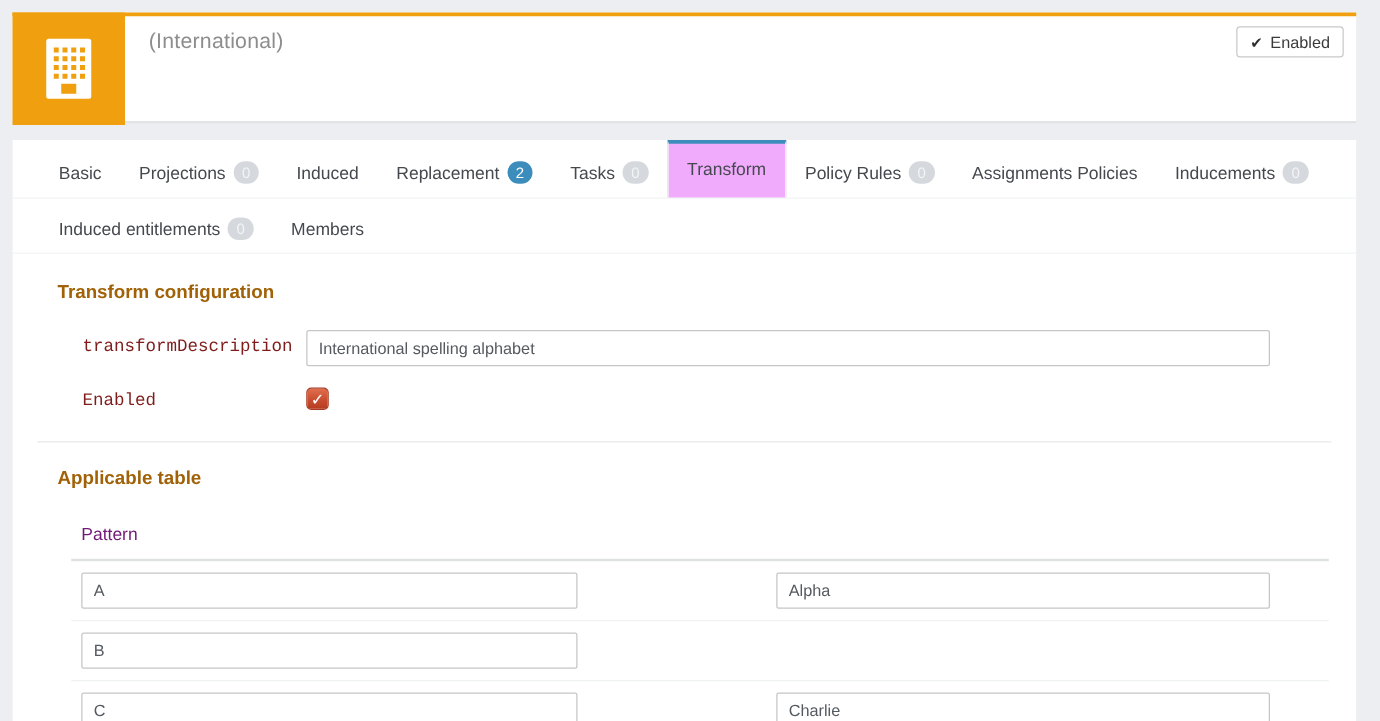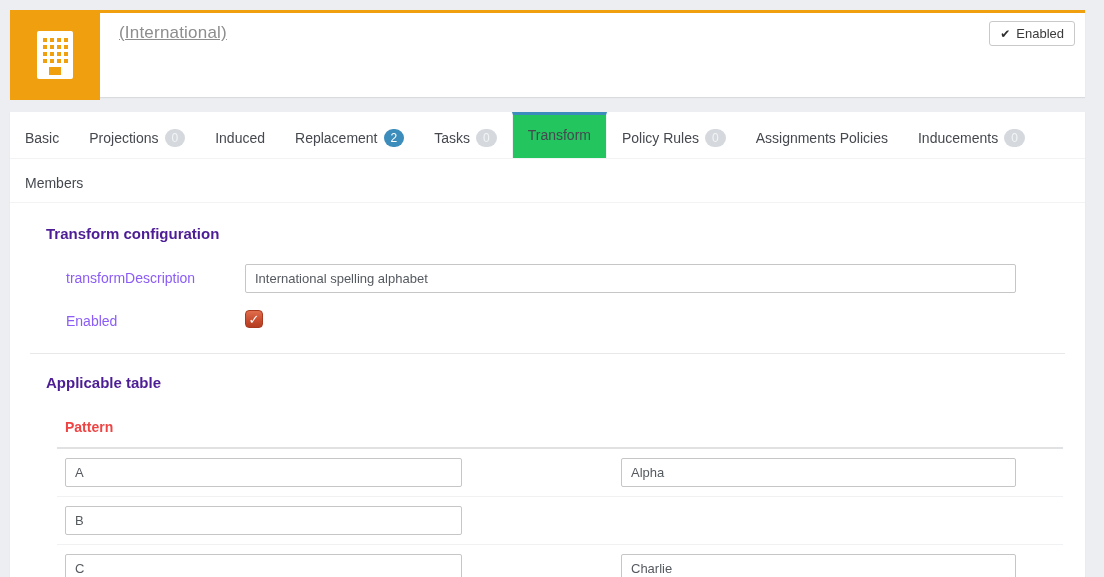--- a/index.html
+++ b/index.html
@@ -17,87 +17,88 @@
     border-top:3px solid #f0a00e;
     box-shadow:0 1px 1px rgba(0,0,0,0.08);
   }
   .summary-icon {
     position:absolute; left:0; top:-3px; width:90px; height:90px;
     background:#f0a00e;
     display:flex; align-items:center; justify-content:center;
   }
   .summary-title {
     position:absolute; left:109px; top:10px;
-    font-size:17px; color:#8d8d8d; letter-spacing:0.2px;text-decoration:underline;
+    font-size:17px; color:#8d8d8d; letter-spacing:0.2px;
   }
   .status-badge {
     position:absolute; right:10px; top:8px;
     background:#fff; border:1px solid #c9c9c9; border-radius:3px;
     padding:4px 10px; font-size:13px; color:#3a3a3a;
     display:flex; align-items:center; gap:6px; cursor:pointer;
   }
   .status-badge .check { font-size:12px; color:#2e2e2e; }
 
   
   .content-card {
     position:absolute; left:10px; top:112px; width:1075px; height:465px;
     background:#fff;
     box-shadow:0 1px 1px rgba(0,0,0,0.08);
   }
   .tab-row {
     display:flex; align-items:stretch;
     border-bottom:1px solid #f2f3f4;
+    padding-left:22px;
   }
   .tab {
     padding:0 15px; height:46px; line-height:46px;
     font-size:14px; color:#45494f; cursor:pointer; white-space:nowrap;
     border-top:3px solid transparent;
   }
   .tab-row + .tab-row .tab { height:43px; line-height:43px; }
   .tab.active {
     border-top:3px solid #3c8dbc;
     border-left:1px solid #f0f1f2; border-right:1px solid #f0f1f2;
-    background:#22c55e; line-height:40px;
+    background:#f0abfc; line-height:40px;
   }
   .badge {
     display:inline-block; margin-left:6px; padding:1px 7px;
     border-radius:10px; font-size:12px; line-height:16px; vertical-align:1px;
   }
   .badge.gray { background:#d5d9de; color:#f3f4f6; }
   .badge.blue { background:#3c8dbc; color:#fff; }
 
   
   .panel-body { padding:18px 20px 0 20px; }
   .section-heading {
-    font-size:15px; font-weight:bold; color:#4c1d95;
+    font-size:15px; font-weight:bold; color:#a16207;
     margin:4px 0 22px 16px;
   }
   .form-row { display:flex; align-items:flex-start; margin:0 0 14px 36px; }
-  .form-label { width:179px; font-size:14px; color:#8b5cf6; padding-top:6px; }
+  .form-label { width:179px; font-size:14px; color:#7f1d1d; padding-top:6px;font-family:Liberation Mono, monospace; }
   .text-input {
     width:771px; height:29px; background:#fff;
     border:1px solid #c6c6c6; border-radius:2px;
     padding:0 9px; font-size:13px; color:#555a60;
     font-family:"Liberation Sans","DejaVu Sans",sans-serif;
   }
   .checkbox {
     width:18px; height:18px; border-radius:4px; margin-top:3px;
     background:linear-gradient(180deg,#e06e4c 0%,#c74b2e 60%,#b53d22 100%);
     border:1px solid #a93a20;
     display:flex; align-items:center; justify-content:center;
     cursor:pointer;
   }
   .checkbox .tick { color:#fff; font-size:13px; font-weight:bold; line-height:1; }
 
   .section-divider { border:none; border-top:1px solid #e7e8ea; margin:24px 0 20px 0; }
 
   
   .t-table { margin:0 2px 0 27px; }
   .t-head { display:flex; border-bottom:2px solid #e0e1e3; }
-  .t-head .t-cell { font-size:14px; font-weight:bold; color:#ef4444; padding:6px 8px 12px 8px; }
+  .t-head .t-cell { font-size:14px; font-weight:normal; color:#701a75; padding:6px 8px 12px 8px; }
   .t-row { display:flex; padding:9px 8px; }
   .t-row + .t-row { border-top:1px solid #f0f1f2; }
   .t-cell.pattern { width:508px; }
   .t-cell.replacement { flex:1; }
   .cell-input {
     width:397px; height:29px; background:#fff;
     border:1px solid #c6c6c6; border-radius:2px;
     padding:0 9px; font-size:13px; color:#555a60;
     font-family:"Liberation Sans","DejaVu Sans",sans-serif;
   }
@@ -165,20 +166,23 @@
     <div class="tab">
       <span>Assignments Policies</span>
     </div>
     <div class="tab">
       <span>Inducements</span><span class="badge gray">0</span>
     </div>
   </div>
 
   <div class="tab-row">
     <div class="tab">
+      <span>Induced entitlements</span><span class="badge gray">0</span>
+    </div>
+    <div class="tab">
       <span>Members</span>
     </div>
   </div>
 
   <div class="panel-body">
 
     <div class="section-heading">Transform configuration</div>
 
     <div class="form-row">
       <div class="form-label">transformDescription</div>

